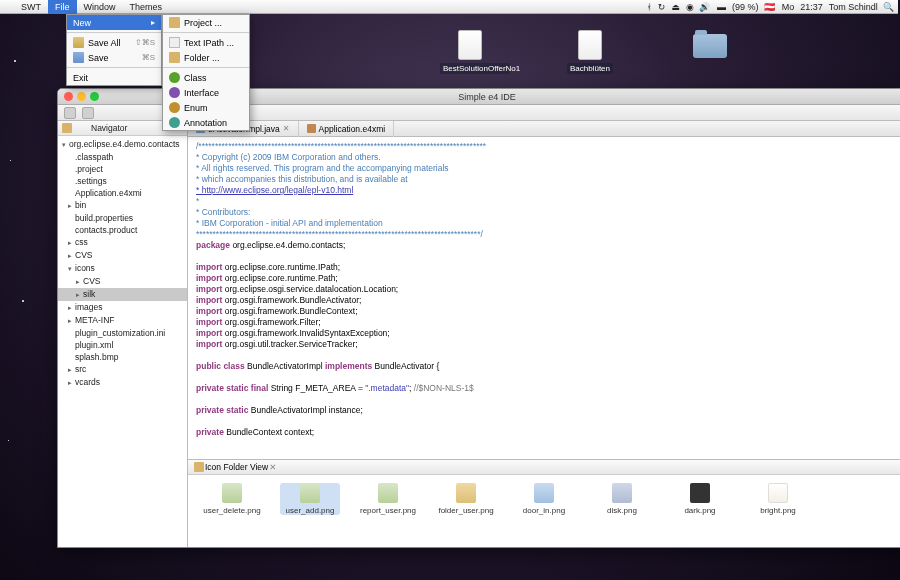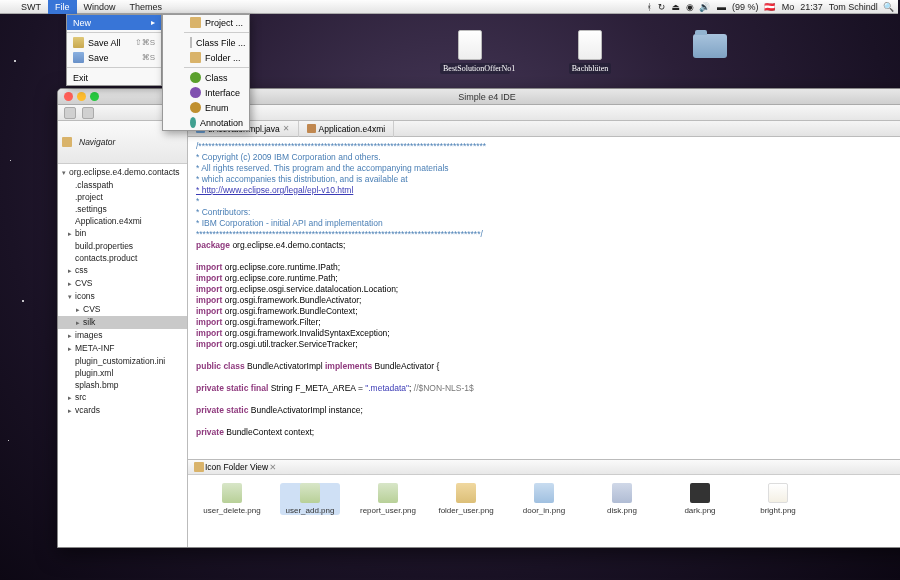--- a/index.html
+++ b/index.html
@@ -15,39 +15,39 @@
 #menubar .ri { padding:0 3px; font-size:9px; }
 
 .dd { position:absolute; background:#f8f8f8; border:1px solid #999; box-shadow:2px 3px 8px rgba(0,0,0,.35); z-index:30; font-size:9px; }
 .dd .row { display:flex; align-items:center; height:15px; padding:0 6px; gap:4px; white-space:nowrap; }
 .dd .row.sel { background:#3875d7; color:#fff; }
 .dd .row .ic { width:11px; height:11px; display:inline-block; }
 .dd .row .kb { margin-left:auto; color:#888; font-size:8px; }
 .dd .row .ar { margin-left:auto; font-size:8px; }
 .dd hr { border:none; border-top:1px solid #ccc; margin:2px 0; }
 #dd-file { top:14px; left:66px; width:96px; }
-#dd-new  { top:14px; left:162px; width:88px;padding-left:21px; }
+#dd-new  { top:14px; left:162px; width:88px; }
 
 .di { position:absolute; width:60px; text-align:center; color:#fff; font-size:8px; }
 .di .box { width:24px; height:30px; margin:0 auto 3px; background:linear-gradient(#fff,#eee); border:1px solid #bbb; border-radius:2px; }
 .di .fold { width:34px; height:24px; margin:0 auto 3px; background:linear-gradient(#a8c3dd,#7fa3c4); border-radius:3px; position:relative; }
 .di .fold:before { content:""; position:absolute; top:-4px; left:2px; width:12px; height:5px; background:#92b3d0; border-radius:2px 2px 0 0; }
-.di .name { background:rgba(30,30,50,.55); padding:1px 3px; border-radius:2px; display:inline-block; max-width:70px;font-family:Liberation Serif, serif; }
+.di .name { background:rgba(30,30,50,.55); padding:1px 3px; border-radius:2px; display:inline-block; max-width:70px; }
 
 #ide { position:absolute; left:37px; top:88px; width:860px; height:460px; background:#ededed; border:1px solid #888; border-radius:5px 5px 0 0; box-shadow:0 6px 20px rgba(0,0,0,.5); overflow:hidden; z-index:10;margin-left:20px; }
 #titlebar { height:16px; background:linear-gradient(#e7e7e7,#cfcfcf); border-bottom:1px solid #aaa; display:flex; align-items:center; justify-content:center; position:relative; font-size:9px; color:#333; }
 #tl-btns { position:absolute; left:6px; top:3px; display:flex; gap:4px; }
 #tl-btns span { width:9px; height:9px; border-radius:50%; display:inline-block; }
 .tb-r{background:#ff5f57}.tb-y{background:#ffbd2e}.tb-g{background:#28c940}
 #toolbar { height:16px; background:linear-gradient(#f7f7f7,#e6e6e6); border-bottom:1px solid #bbb; display:flex; align-items:center; gap:6px; padding:0 6px; }
 #toolbar .tbic { width:12px; height:12px; background:#d0d0d0; border:1px solid #aaa; border-radius:2px; }
 #ide-body { display:flex; height:calc(100% - 32px); }
 
 #nav { width:130px; background:#fff; border-right:1px solid #bbb; font-size:8.5px; color:#222; overflow:hidden; }
-#nav .tab { background:linear-gradient(#fafafa,#e8e8e8); border-bottom:1px solid #ccc; padding:16px 4px; display:flex; align-items:center; gap:7px;font-style:italic; }
+#nav .tab { background:linear-gradient(#fafafa,#e8e8e8); border-bottom:1px solid #ccc; padding:2px 4px; display:flex; align-items:center; gap:19px; }
 #nav .tab .ic { width:10px;height:10px;display:inline-block;background:#d9b36a;border-radius:1px; }
 #nav ul { list-style:none; padding:2px 0; }
 #nav li { padding:0 0 0 4px; line-height:12px; white-space:nowrap; }
 #nav li.sel { background:#c9c9c9; }
 .ind1{padding-left:10px!important}.ind2{padding-left:18px!important}
 .tw{display:inline-block;width:7px;color:#666;font-size:7px}
 
 #main { flex:1; display:flex; flex-direction:column; background:#fff; }
 #ed-tabs { height:16px; background:linear-gradient(#f5f5f5,#e3e3e3); border-bottom:1px solid #bbb; display:flex; align-items:center; font-size:8.5px; }
 #ed-tabs .et { padding:0 8px; height:16px; line-height:16px; border-right:1px solid #ccc; display:flex; align-items:center; gap:3px; }
@@ -128,21 +128,21 @@
 </div>
 
 <div id="dd-new" class="dd">
   <div class="row">
     <span class="ic" style="background:#d9b36a;border-radius:1px"></span>
     <span>Project ...</span>
   </div>
   <hr>
   <div class="row">
     <span class="ic" style="background:#eee;border:1px solid #bbb"></span>
-    <span>Class File ...</span>
+    <span>Text IPath ...</span>
   </div>
   <div class="row">
     <span class="ic" style="background:#d9b36a;border-radius:1px"></span>
     <span>Folder ...</span>
   </div>
   <hr>
   <div class="row">
     <span class="ic" style="background:#5aa02c;border-radius:50%"></span>
     <span>Class</span>
   </div>

